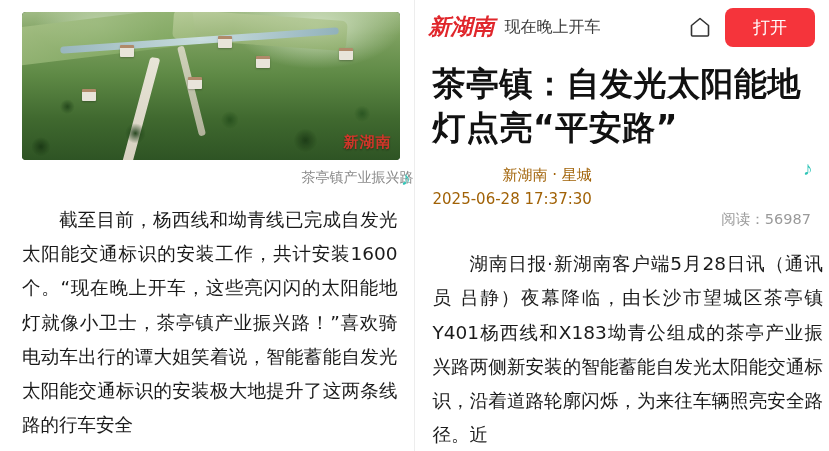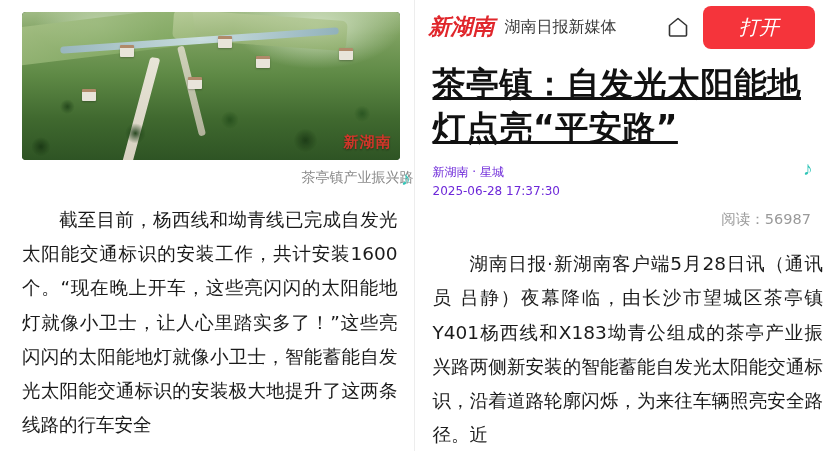--- a/index.html
+++ b/index.html
@@ -188,50 +188,49 @@
     width: 30px;
     height: 30px;
     display: flex;
     align-items: center;
     justify-content: center;
     color: #333;
   }
   .open-btn {
     background: #f5343b;
     color: #ffffff;
-    font-size: 20px;
-    padding: 8px 36px;
+    font-size: 17px;
+    padding: 8px 28px;
     border: none;
     border-radius: 8px;
     font-family: "DejaVu Sans", sans-serif;
     cursor: pointer;
     white-space: nowrap;
-    font-style: italic;
   }
   .headline {
     margin: 8px 18px 0 18px;
     font-size: 33px;
     line-height: 1.32;
     font-weight: 700;
     color: #111;
     font-family: "DejaVu Sans", sans-serif;
     letter-spacing: 0.5px;
-    text-decoration: underline;
   }
   .meta {
     margin: 14px 18px 0 18px;
     display: flex;
     align-items: flex-start;
     justify-content: space-between;
   }
   .meta-left {
-    font-size: 12px;
+    font-size: 15px;
     line-height: 1.6;
-    color: #6d28d9;
-    font-family: "DejaVu Sans", sans-serif;
+    color: #a16207;
+    font-family: "DejaVu Sans", sans-serif;
+    text-align: right;
   }
   .meta-right {
     font-size: 14.5px;
     color: #9a9a9a;
     font-family: "DejaVu Sans", sans-serif;
     padding-top: 1px;
     white-space: nowrap;
     margin-top: 46px;
   }
   .right-body {
@@ -274,30 +273,30 @@
       <div class="house" style="left:52%; top:16%;"></div>
       <div class="house" style="left:62%; top:30%;"></div>
       <div class="house" style="left:84%; top:24%;"></div>
       <div class="house" style="left:44%; top:44%;"></div>
       <div class="house" style="left:16%; top:52%;"></div>
       <div class="hero-watermark">新湖南</div>
     </div>
 
     <div class="hero-caption">茶亭镇产业振兴路</div>
 
-    <div class="left-body">截至目前，杨西线和坳青线已完成自发光太阳能交通标识的安装工作，共计安装1600个。“现在晚上开车，这些亮闪闪的太阳能地灯就像小卫士，让人心里踏实多了！”这些亮闪闪的太阳能地灯就像小卫士，智能蓄能自发光太阳能交通标识的安装极大地提升了这两条线路的行车安全</div>
+    <div class="left-body">截至目前，杨西线和坳青线已完成自发光太阳能交通标识的安装工作，共计安装1600个。“现在晚上开车，这些亮闪闪的太阳能地灯就像小卫士，茶亭镇产业振兴路！”喜欢骑电动车出行的谭大姐笑着说，智能蓄能自发光太阳能交通标识的安装极大地提升了这两条线路的行车安全</div>
 
     <div class="music-note-left">♪</div>
   </div>
 
   <div class="right-col">
 
     <div class="topbar">
       <div class="brand-logo">新湖南</div>
-      <div class="brand-sub">湖南日报新媒体</div>
+      <div class="brand-sub">现在晚上开车</div>
       <div class="topbar-spacer"></div>
       <div class="home-icon">
         <svg width="24" height="24" viewBox="0 0 24 24" fill="none" stroke="#333" stroke-width="1.6" stroke-linejoin="round" stroke-linecap="round">
           <path d="M3.5 10.5 L12 3.5 L20.5 10.5 V20 a1 1 0 0 1 -1 1 H4.5 a1 1 0 0 1 -1 -1 Z"></path>
         </svg>
       </div>
       <button class="open-btn">打开</button>
     </div>
 
     <div class="headline">茶亭镇：自发光太阳能地灯点亮“平安路”</div>

